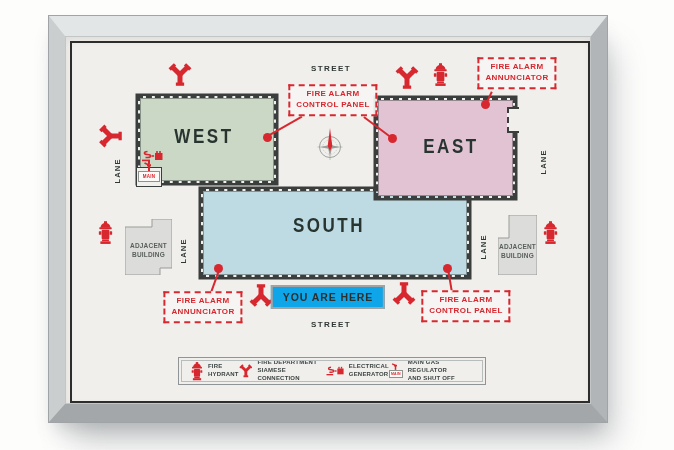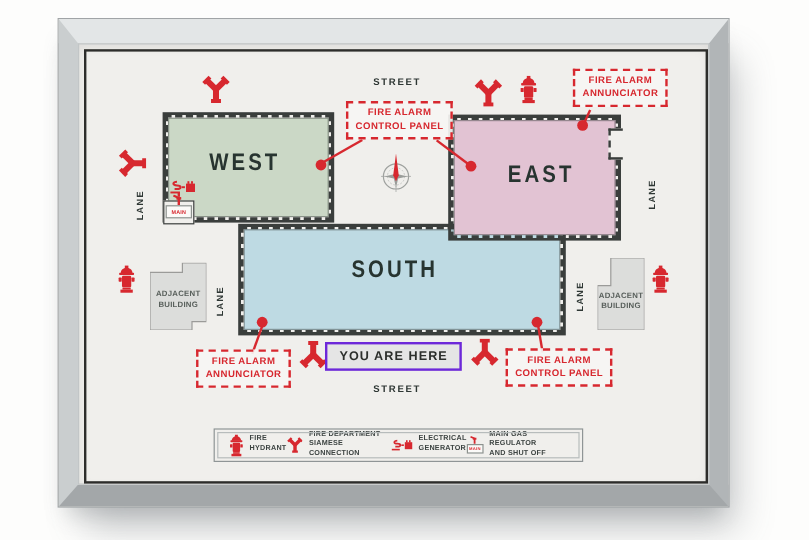--- a/index.html
+++ b/index.html
@@ -48,22 +48,22 @@
   .adj-text{position:absolute;left:0;right:0;text-align:center;font-size:6.5px;
             font-weight:bold;color:#585f5b;letter-spacing:.2px;line-height:1.4;}
   .adj-text span{display:block;}
 
   
   .rl{position:absolute;transform:translate(-50%,-50%);border:2px dashed #d7282f;
       background:rgba(246,245,243,.92);color:#d7282f;font-weight:bold;font-size:8px;
       letter-spacing:.4px;text-align:center;line-height:1.35;padding:3px 6px;
       white-space:nowrap;z-index:9;}
   .rl span{display:block;}
-  .yah{position:absolute;transform:translate(-50%,-50%);border:2px solid #6d28d9;
-       background:#e5e5e5;color:#2c2f2c;font-weight:bold;font-size:10.5px;
+  .yah{position:absolute;transform:translate(-50%,-50%);border:2px solid #a3a3a3;
+       background:#0ea5e9;color:#2c2f2c;font-weight:bold;font-size:10.5px;
        letter-spacing:.9px;padding:4px 10px;white-space:nowrap;z-index:9;}
 
   
   .cline{position:absolute;height:1.6px;background:#d7282f;transform-origin:0 50%;z-index:8;}
   .dot{position:absolute;width:9px;height:9px;border-radius:50%;background:#d7282f;z-index:8;}
 
   
   .icon{position:absolute;z-index:7;}
   .gasmain{position:absolute;display:flex;flex-direction:column;align-items:center;z-index:7;}
   .main-box{width:22px;height:11px;background:#fbfaf8;border:1px solid #8d928e;

